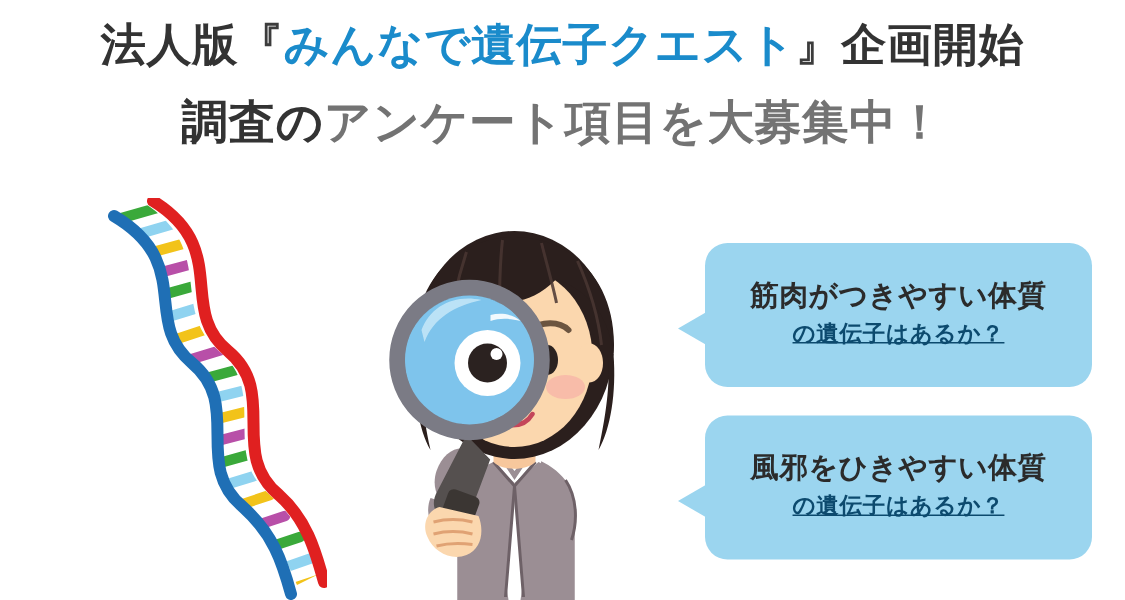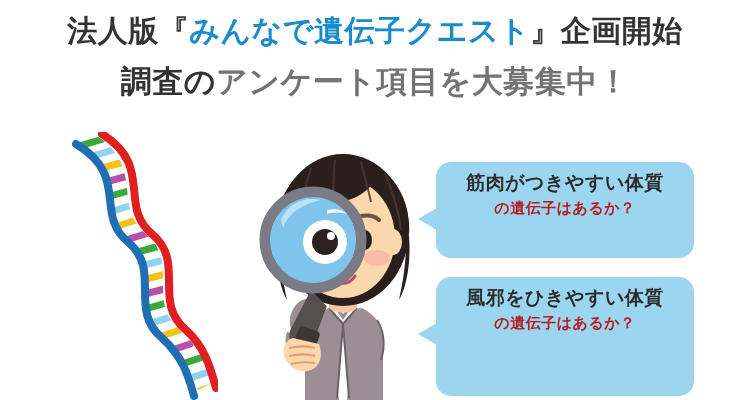--- a/index.html
+++ b/index.html
@@ -57,53 +57,54 @@
     position: absolute;
     left: 243px;
     top: 142px;
     width: 200px;
     height: 258px;
   }
 
   
   .bubble {
     position: absolute;
-    left: 436px;
+    left: 470px;
     width: 258px;
     background: #9bd5ef;
     border-radius: 15px;
     box-sizing: border-box;
-    padding: 8px 10px 10px 10px;
+    padding: 23px 10px 10px 10px;
     text-align: center;
   }
   #bubble-1 { top: 162px; height: 96px; }
-  #bubble-2 { top: 277px; height: 119px; }
+  #bubble-2 { top: 277px; height: 96px; }
   .bubble .tail {
     position: absolute;
     left: -18px;
     top: 46px;
     width: 0;
     height: 0;
     border-top: 11px solid transparent;
     border-bottom: 11px solid transparent;
     border-right: 19px solid #9bd5ef;
   }
   .bubble-l1 {
     font-size: 19px;
     font-weight: bold;
     color: #2b2b2b;
     line-height: 26px;
     letter-spacing: 0.5px;
   }
   .bubble-l2 {
     font-size: 15px;
     font-weight: bold;
-    color: #b91c1c;
+    color: #0c4a6e;
     line-height: 24px;
     letter-spacing: 0.5px;
+    text-decoration: underline;
   }
 </style>
 </head>
 <body>
 
 <div id="poster">
 
   <div class="headline" id="headline-line1">
     <span class="t-dark">法人版</span><span class="t-bracket">『</span><span class="t-blue">みんなで遺伝子クエスト</span><span class="t-bracket">』</span><span class="t-dark">企画開始</span>
   </div>

